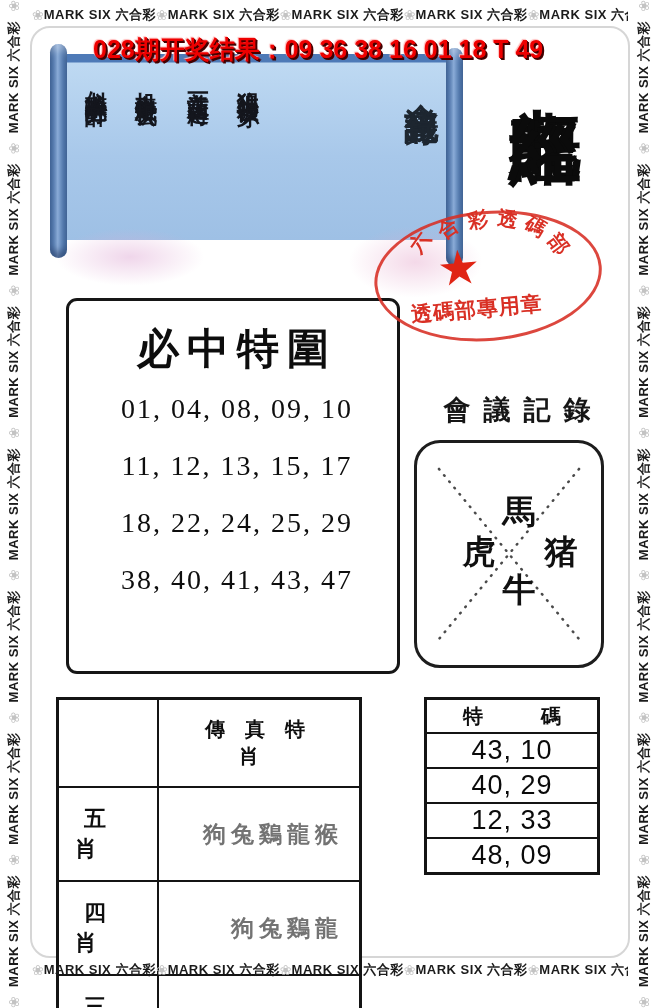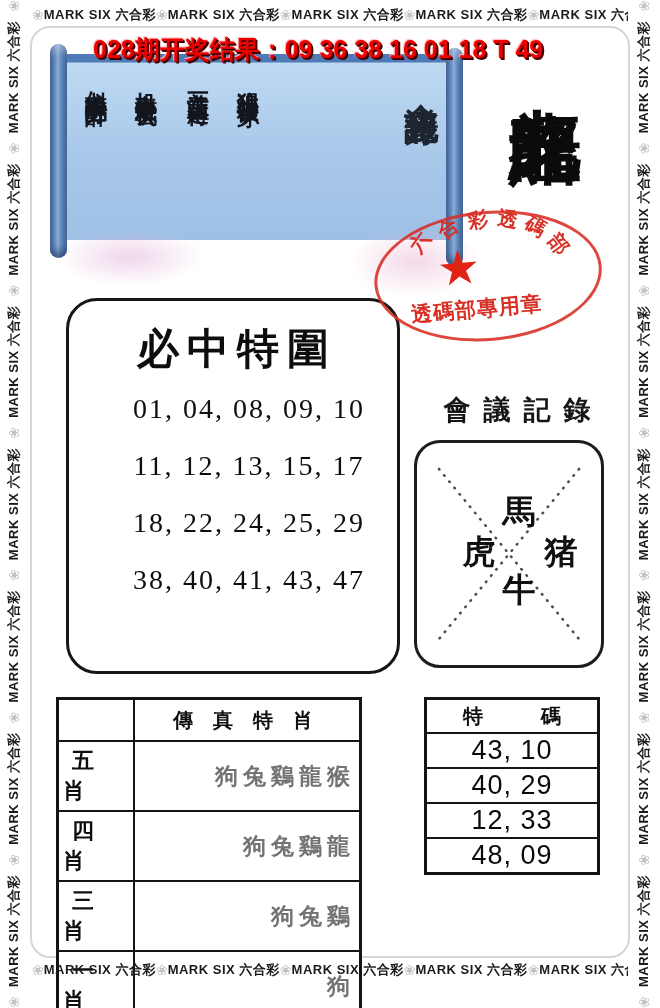--- a/index.html
+++ b/index.html
@@ -61,25 +61,25 @@
   .stamp-oval{position:absolute;left:2px;top:3px;width:222px;height:124px;border-radius:50%;
          border:3.5px solid rgba(215,45,35,.88);}
   .stamp-arc span{position:absolute;width:22px;height:22px;text-align:center;
          font-family:"DejaVu Serif",serif;font-weight:bold;font-size:20px;}
   .stamp-star{position:absolute;left:66px;top:34px;font-size:48px;color:#e02313;line-height:1;}
   .stamp-bottom{position:absolute;left:36px;top:86px;font-family:"Liberation Sans",sans-serif;
          font-weight:bold;font-size:21px;letter-spacing:1px;white-space:nowrap;}
 
   
   .circle-box{position:absolute;left:66px;top:298px;width:328px;height:370px;background:#fff;
-         border:3px solid #161616;border-radius:31px;z-index:3;}
+         border:3px solid #161616;border-radius:11px;z-index:3;}
   .circle-title{position:absolute;left:0;top:20px;width:100%;text-align:center;
          font-family:"DejaVu Serif",serif;font-weight:bold;font-size:42px;letter-spacing:8px;text-indent:8px;color:#0d0d0d;}
   .circle-rows{position:absolute;inset:0;}
-  .num-row{position:absolute;left:16px;width:100%;text-align:center;
+  .num-row{position:absolute;left:4px;width:100%;text-align:center;
          font-family:"Liberation Serif",serif;font-size:28px;letter-spacing:2px;color:#0e0e0e;}
   .num-row:nth-child(1){top:92px;}
   .num-row:nth-child(2){top:149px;}
   .num-row:nth-child(3){top:206px;}
   .num-row:nth-child(4){top:263px;}
   .num-row:nth-child(5){top:320px;}
 
   
   .ban-label{position:absolute;left:428px;top:392px;width:178px;text-align:center;z-index:3;
          font-family:"DejaVu Serif",serif;font-weight:bold;font-size:27px;letter-spacing:13px;text-indent:13px;color:#161616;}
@@ -89,21 +89,21 @@
   .zchar{position:absolute;width:38px;text-align:center;font-family:"DejaVu Serif",serif;
          font-weight:bold;font-size:33px;color:#101010;line-height:1;}
   .z-top{left:83px;top:52px;}
   .z-left{left:43px;top:92px;}
   .z-right{left:125px;top:92px;}
   .z-bottom{left:83px;top:130px;}
 
   
   table{border-collapse:collapse;table-layout:fixed;background:#fff;}
   .fax-table{position:absolute;left:56px;top:697px;width:306px;border:3px solid #141414;z-index:3;}
-  .fax-table th,.fax-table td{border:2px solid #141414;padding:4px;height:33px;}
+  .fax-table th,.fax-table td{border:2px solid #141414;padding:16px;height:33px;}
   .fax-table thead th{height:32px;}
   .col-corner{width:66px;}
   .fax-head{font-family:"DejaVu Serif",serif;font-weight:bold;font-size:20px;
          letter-spacing:20px;text-indent:12px;text-align:center;color:#0e0e0e;}
   .fax-label{font-family:"DejaVu Serif",serif;font-weight:bold;font-size:22px;
          letter-spacing:9px;text-indent:9px;text-align:left;color:#0e0e0e;}
   .fax-value{font-family:Liberation Sans, sans-serif;font-weight:bold;font-size:23px;
          letter-spacing:5px;padding-left:13px;text-align:right;color:#737373;}
   .sp-table{position:absolute;left:424px;top:697px;width:176px;border:3px solid #141414;z-index:3;}
   .sp-table th,.sp-table td{border:2px solid #141414;padding:0;height:33px;text-align:center;}

